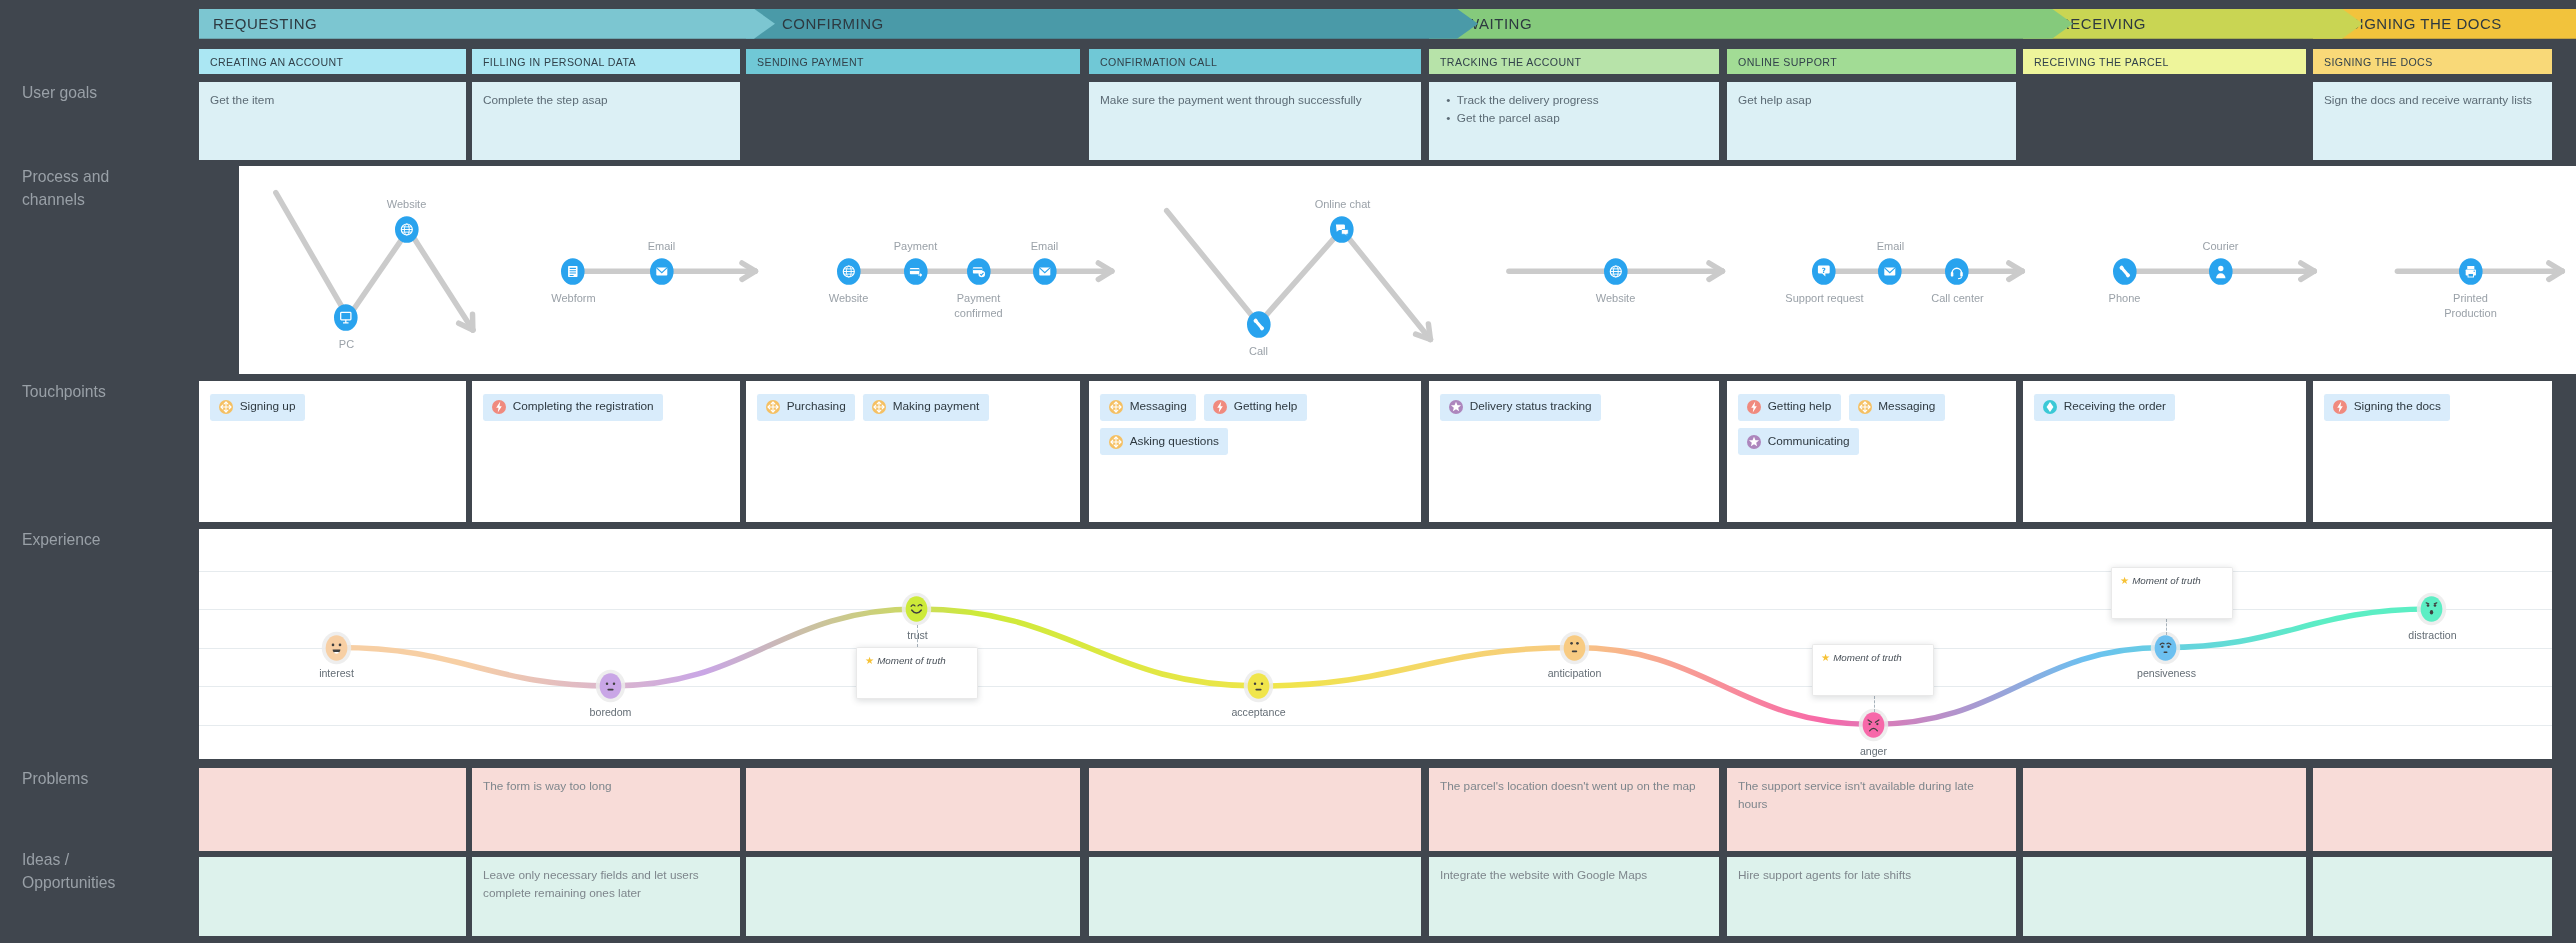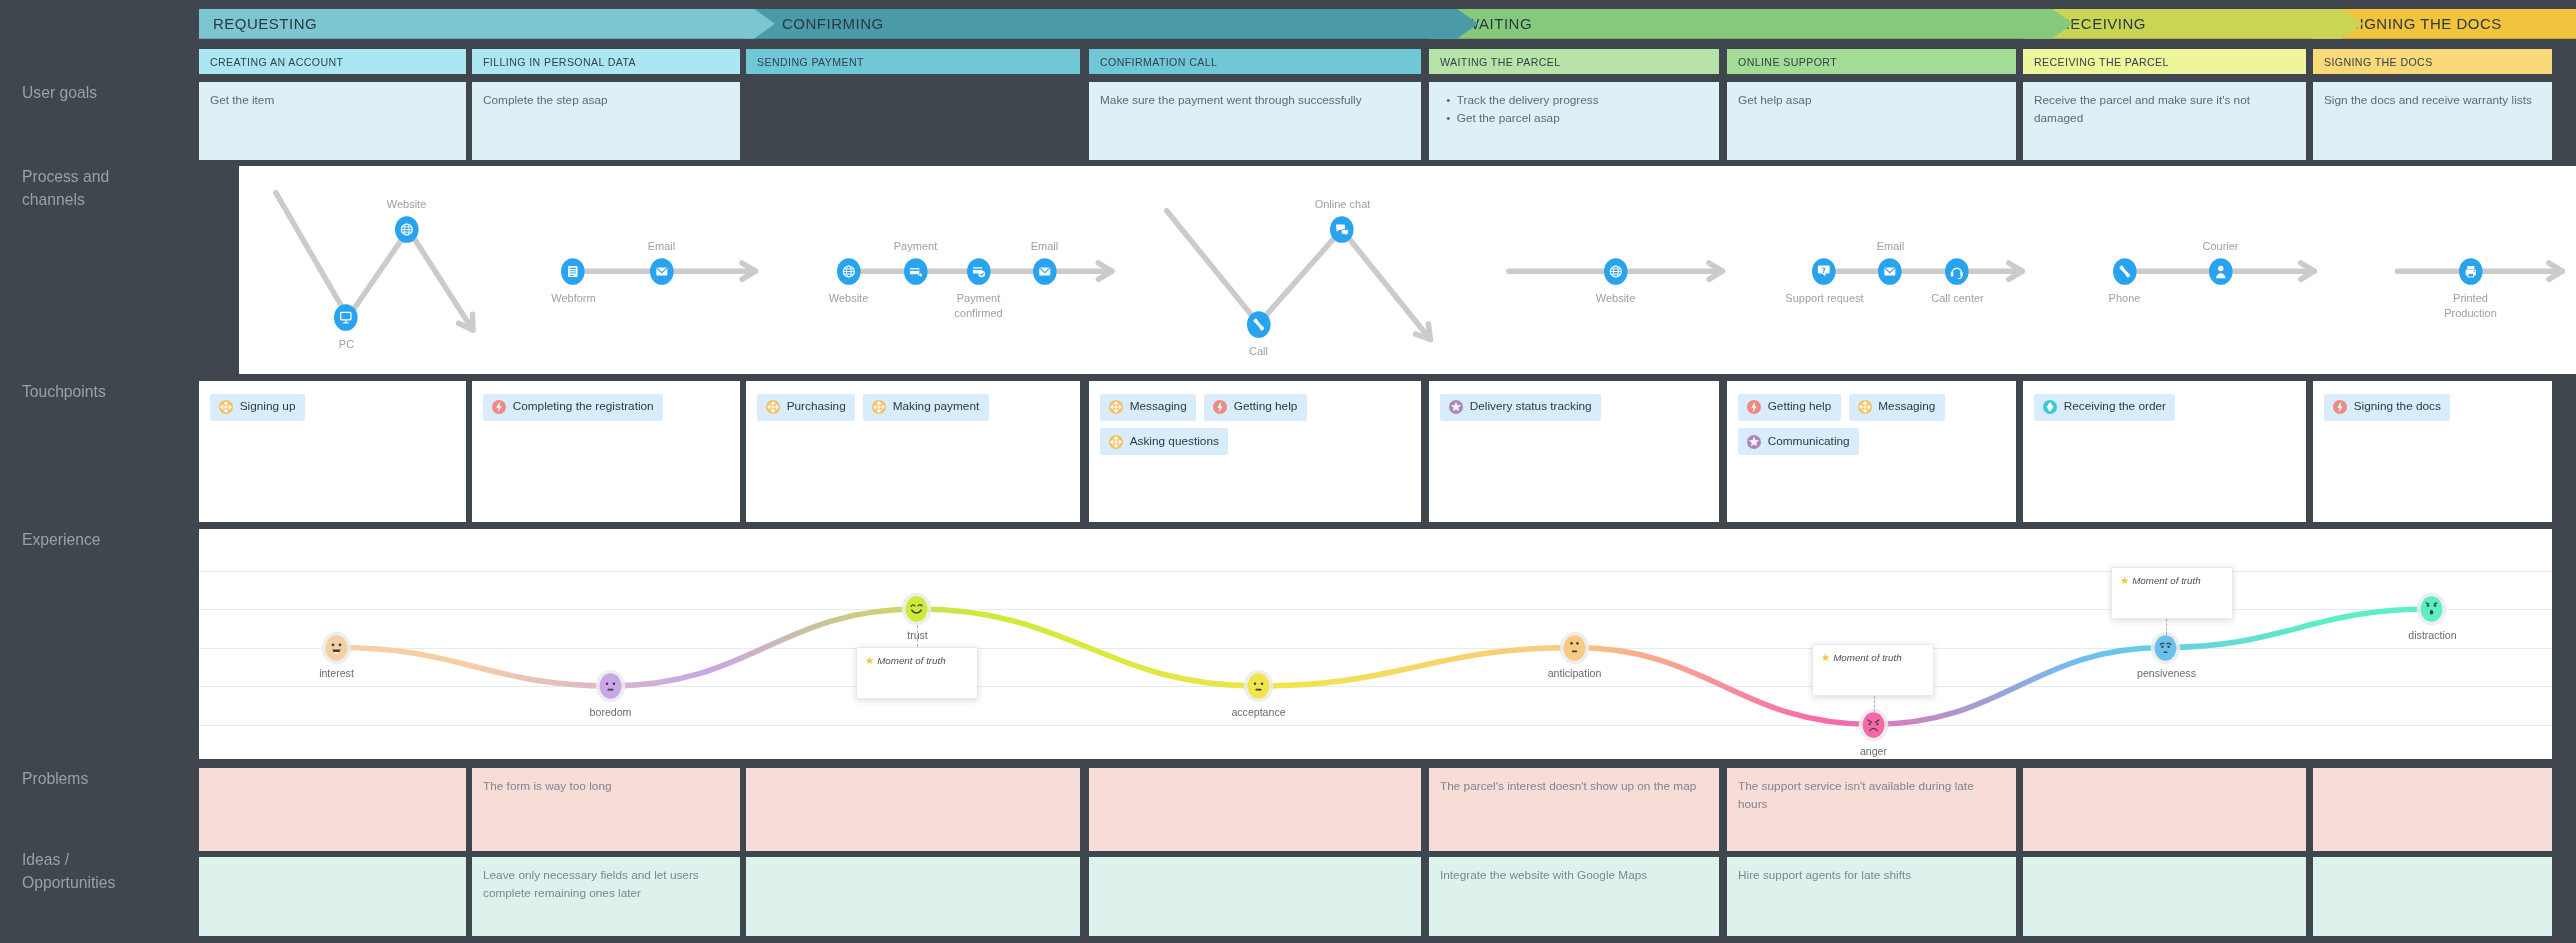--- a/index.html
+++ b/index.html
@@ -131,42 +131,42 @@
         <div class="chip-ic" style="background: rgb(245, 192, 99);">
           <svg width="14" height="14" viewBox="-9 -9 18 18">
             <path d="M-6.5,0 H6.5 M0,-6.5 V6.5 M0,-6.5 l-2.4,2.4 M0,-6.5 l2.4,2.4 M0,6.5 l-2.4,-2.4 M0,6.5 l2.4,-2.4 M-6.5,0 l2.4,-2.4 M-6.5,0 l2.4,2.4 M6.5,0 l-2.4,-2.4 M6.5,0 l-2.4,2.4" stroke="#fff" stroke-width="1.4" fill="none" stroke-linecap="round"></path>
           </svg>
         </div>
         <span>Asking questions</span>
       </div>
     </div>
     <div class="cell prob-cell" style="left: 1089px; top: 768px; width: 332px; height: 83px; position: absolute;"></div>
     <div class="cell idea-cell" style="left: 1089px; top: 857px; width: 332px; height: 79px; position: absolute;"></div>
-    <div class="substage" style="left: 1429px; top: 49px; width: 290px; height: 25px; position: absolute; background: rgb(183, 227, 169);">WAITING THE PARCEL</div>
+    <div class="substage" style="left: 1429px; top: 49px; width: 290px; height: 25px; position: absolute; background: rgb(183, 227, 169);">TRACKING THE ACCOUNT</div>
     <div class="cell goal-cell" style="left: 1429px; top: 82px; width: 290px; height: 78px; position: absolute; padding-left: 17.3px;">
       <div class="goal-li">
         <div class="b">•</div>
         <div>Track the delivery progress</div>
       </div>
       <div class="goal-li">
         <div class="b">•</div>
         <div>Get the parcel asap</div>
       </div>
     </div>
     <div class="cell touch-cell" style="left: 1429px; top: 381px; width: 290px; height: 141px; position: absolute;">
       <div class="chip">
         <div class="chip-ic" style="background: rgb(173, 134, 189);">
           <svg width="14" height="14" viewBox="-9 -9 18 18">
             <path d="M0,-6.8 L1.9,-2.3 L6.5,-2.1 L2.8,0.9 L4,5.5 L0,2.9 L-4,5.5 L-2.8,0.9 L-6.5,-2.1 L-1.9,-2.3 Z" fill="#fff"></path>
           </svg>
         </div>
         <span>Delivery status tracking</span>
       </div>
     </div>
-    <div class="cell prob-cell" style="left: 1429px; top: 768px; width: 290px; height: 83px; position: absolute;">The parcel's interest doesn't show up on the map</div>
+    <div class="cell prob-cell" style="left: 1429px; top: 768px; width: 290px; height: 83px; position: absolute;">The parcel's location doesn't went up on the map</div>
     <div class="cell idea-cell" style="left: 1429px; top: 857px; width: 290px; height: 79px; position: absolute;">Integrate the website with Google Maps</div>
     <div class="substage" style="left: 1727px; top: 49px; width: 289px; height: 25px; position: absolute; background: rgb(162, 220, 149);">ONLINE SUPPORT</div>
     <div class="cell goal-cell" style="left: 1727px; top: 82px; width: 289px; height: 78px; position: absolute;">Get help asap</div>
     <div class="cell touch-cell" style="left: 1727px; top: 381px; width: 289px; height: 141px; position: absolute;">
       <div class="chip">
         <div class="chip-ic" style="background: rgb(240, 138, 126);">
           <svg width="14" height="14" viewBox="-9 -9 18 18">
             <path d="M1.6,-7 L-3.6,1 L-0.6,1 L-1.6,7 L3.6,-1 L0.6,-1 Z" fill="#fff"></path>
           </svg>
         </div>
@@ -185,21 +185,20 @@
           <svg width="14" height="14" viewBox="-9 -9 18 18">
             <path d="M0,-6.8 L1.9,-2.3 L6.5,-2.1 L2.8,0.9 L4,5.5 L0,2.9 L-4,5.5 L-2.8,0.9 L-6.5,-2.1 L-1.9,-2.3 Z" fill="#fff"></path>
           </svg>
         </div>
         <span>Communicating</span>
       </div>
     </div>
     <div class="cell prob-cell" style="left: 1727px; top: 768px; width: 289px; height: 83px; position: absolute;">The support service isn't available during late hours</div>
     <div class="cell idea-cell" style="left: 1727px; top: 857px; width: 289px; height: 79px; position: absolute;">Hire support agents for late shifts</div>
     <div class="substage" style="left: 2023px; top: 49px; width: 283px; height: 25px; position: absolute; background: rgb(238, 245, 155);">RECEIVING THE PARCEL</div>
-    <div class="cell goal-cell" style="left: 2023px; top: 82px; width: 283px; height: 78px; position: absolute;">Receive the parcel and make sure it's not damaged</div>
     <div class="cell touch-cell" style="left: 2023px; top: 381px; width: 283px; height: 141px; position: absolute;">
       <div class="chip">
         <div class="chip-ic" style="background: rgb(59, 201, 214);">
           <svg width="14" height="14" viewBox="-9 -9 18 18">
             <path d="M0,-6.3 L4.4,0 L0,6.3 L-4.4,0 Z" fill="#fff"></path>
           </svg>
         </div>
         <span>Receiving the order</span>
       </div>
     </div>

